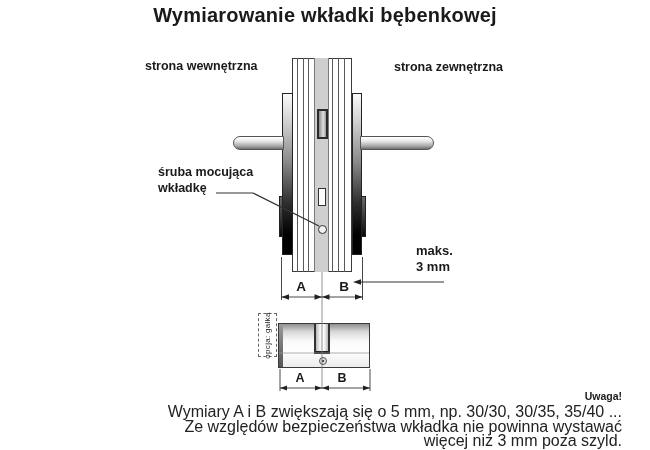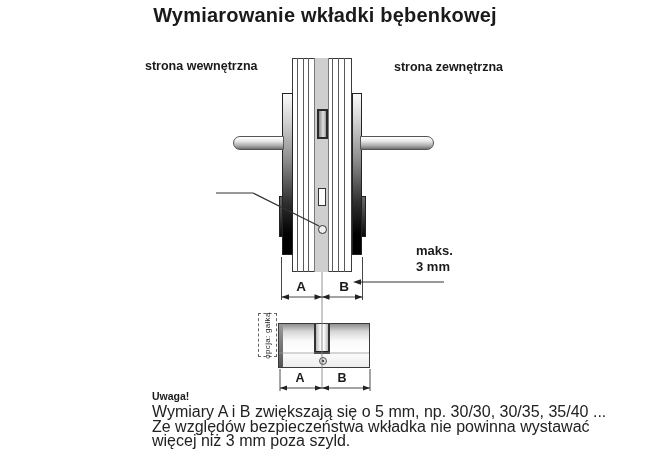--- a/index.html
+++ b/index.html
@@ -120,21 +120,21 @@
     background: linear-gradient(to right, #b9b9b9, #f7f7f7 35%, #ffffff 65%, #b9b9b9);
     z-index: 3;
   }
   .cyl-screw {
     left: 318.5px; top: 357px; width: 8px; height: 8px;
     border: 1px solid #555; border-radius: 50%;
     background: radial-gradient(circle, #444 0%, #444 30%, #ddd 35%);
     z-index: 4;
   }
 
-  .notes { left: 152px; top: 390px; width: 470px; z-index: 6; }
+  .notes { left: 152px; top: 390px; width: 470px; z-index: 6; text-align: right; }
   .notes .heading { font-size: 10.5px; font-weight: 700; margin-bottom: 3px; }
   .notes p { font-size: 16px; line-height: 14.5px; color: #222; }
 
   svg.overlay { position: absolute; left: 0; top: 0; z-index: 5; pointer-events: none; }
 </style>
 </head>
 <body>
 
 <div class="canvas">
 
@@ -157,20 +157,22 @@
   <div class="abs screw"></div>
 
   <div class="abs plate-strip" style="left:278.5px;"></div>
   <div class="abs plate-strip" style="left:361px;"></div>
   <div class="abs plate" style="left:282px;"></div>
   <div class="abs plate" style="left:351.5px;"></div>
 
   <div class="abs bar bar-left"></div>
   <div class="abs bar bar-right"></div>
 
+  <div class="abs screw-label pre">śruba mocująca
+wkładkę</div>
   <div class="abs maks-label pre">maks.
 3 mm</div>
   <div class="abs dim-label" style="left:291px; top:279px;">A</div>
   <div class="abs dim-label" style="left:334px; top:279px;">B</div>
 
   <div class="abs knob-box">
     <span>opcja: gałka</span>
   </div>
   <div class="abs cyl-body"></div>
   <div class="abs cyl-cap"></div>

